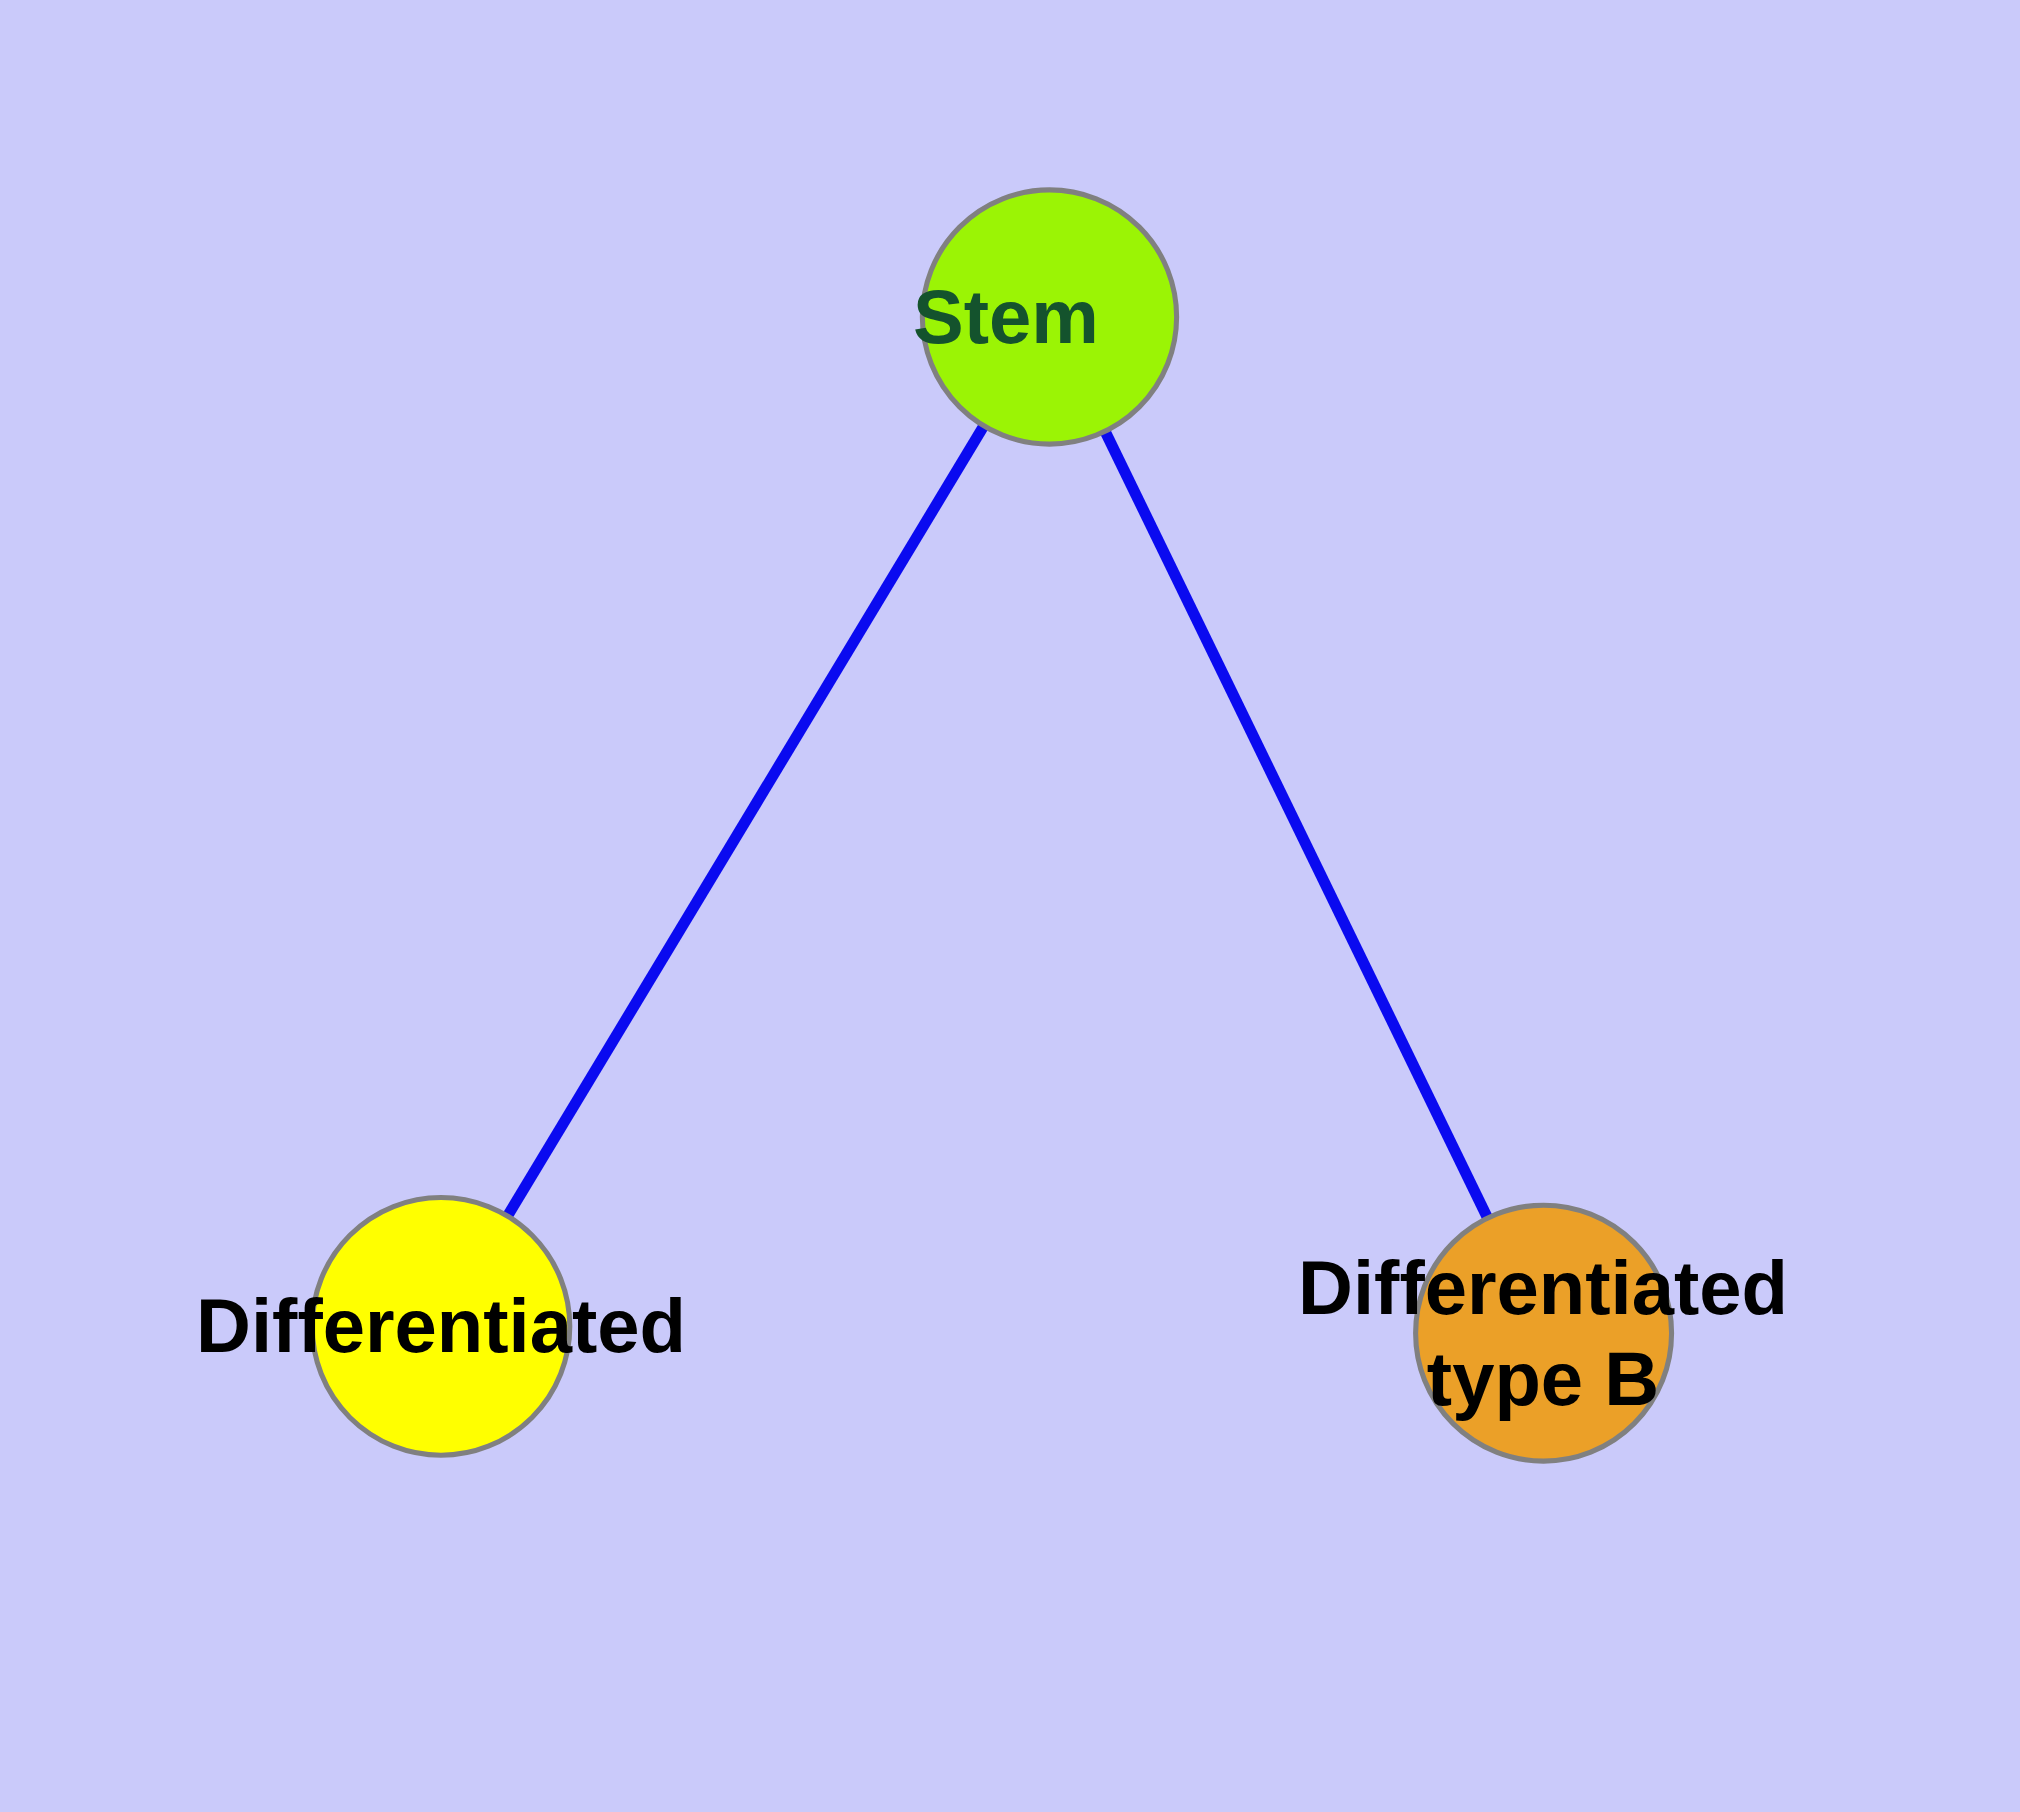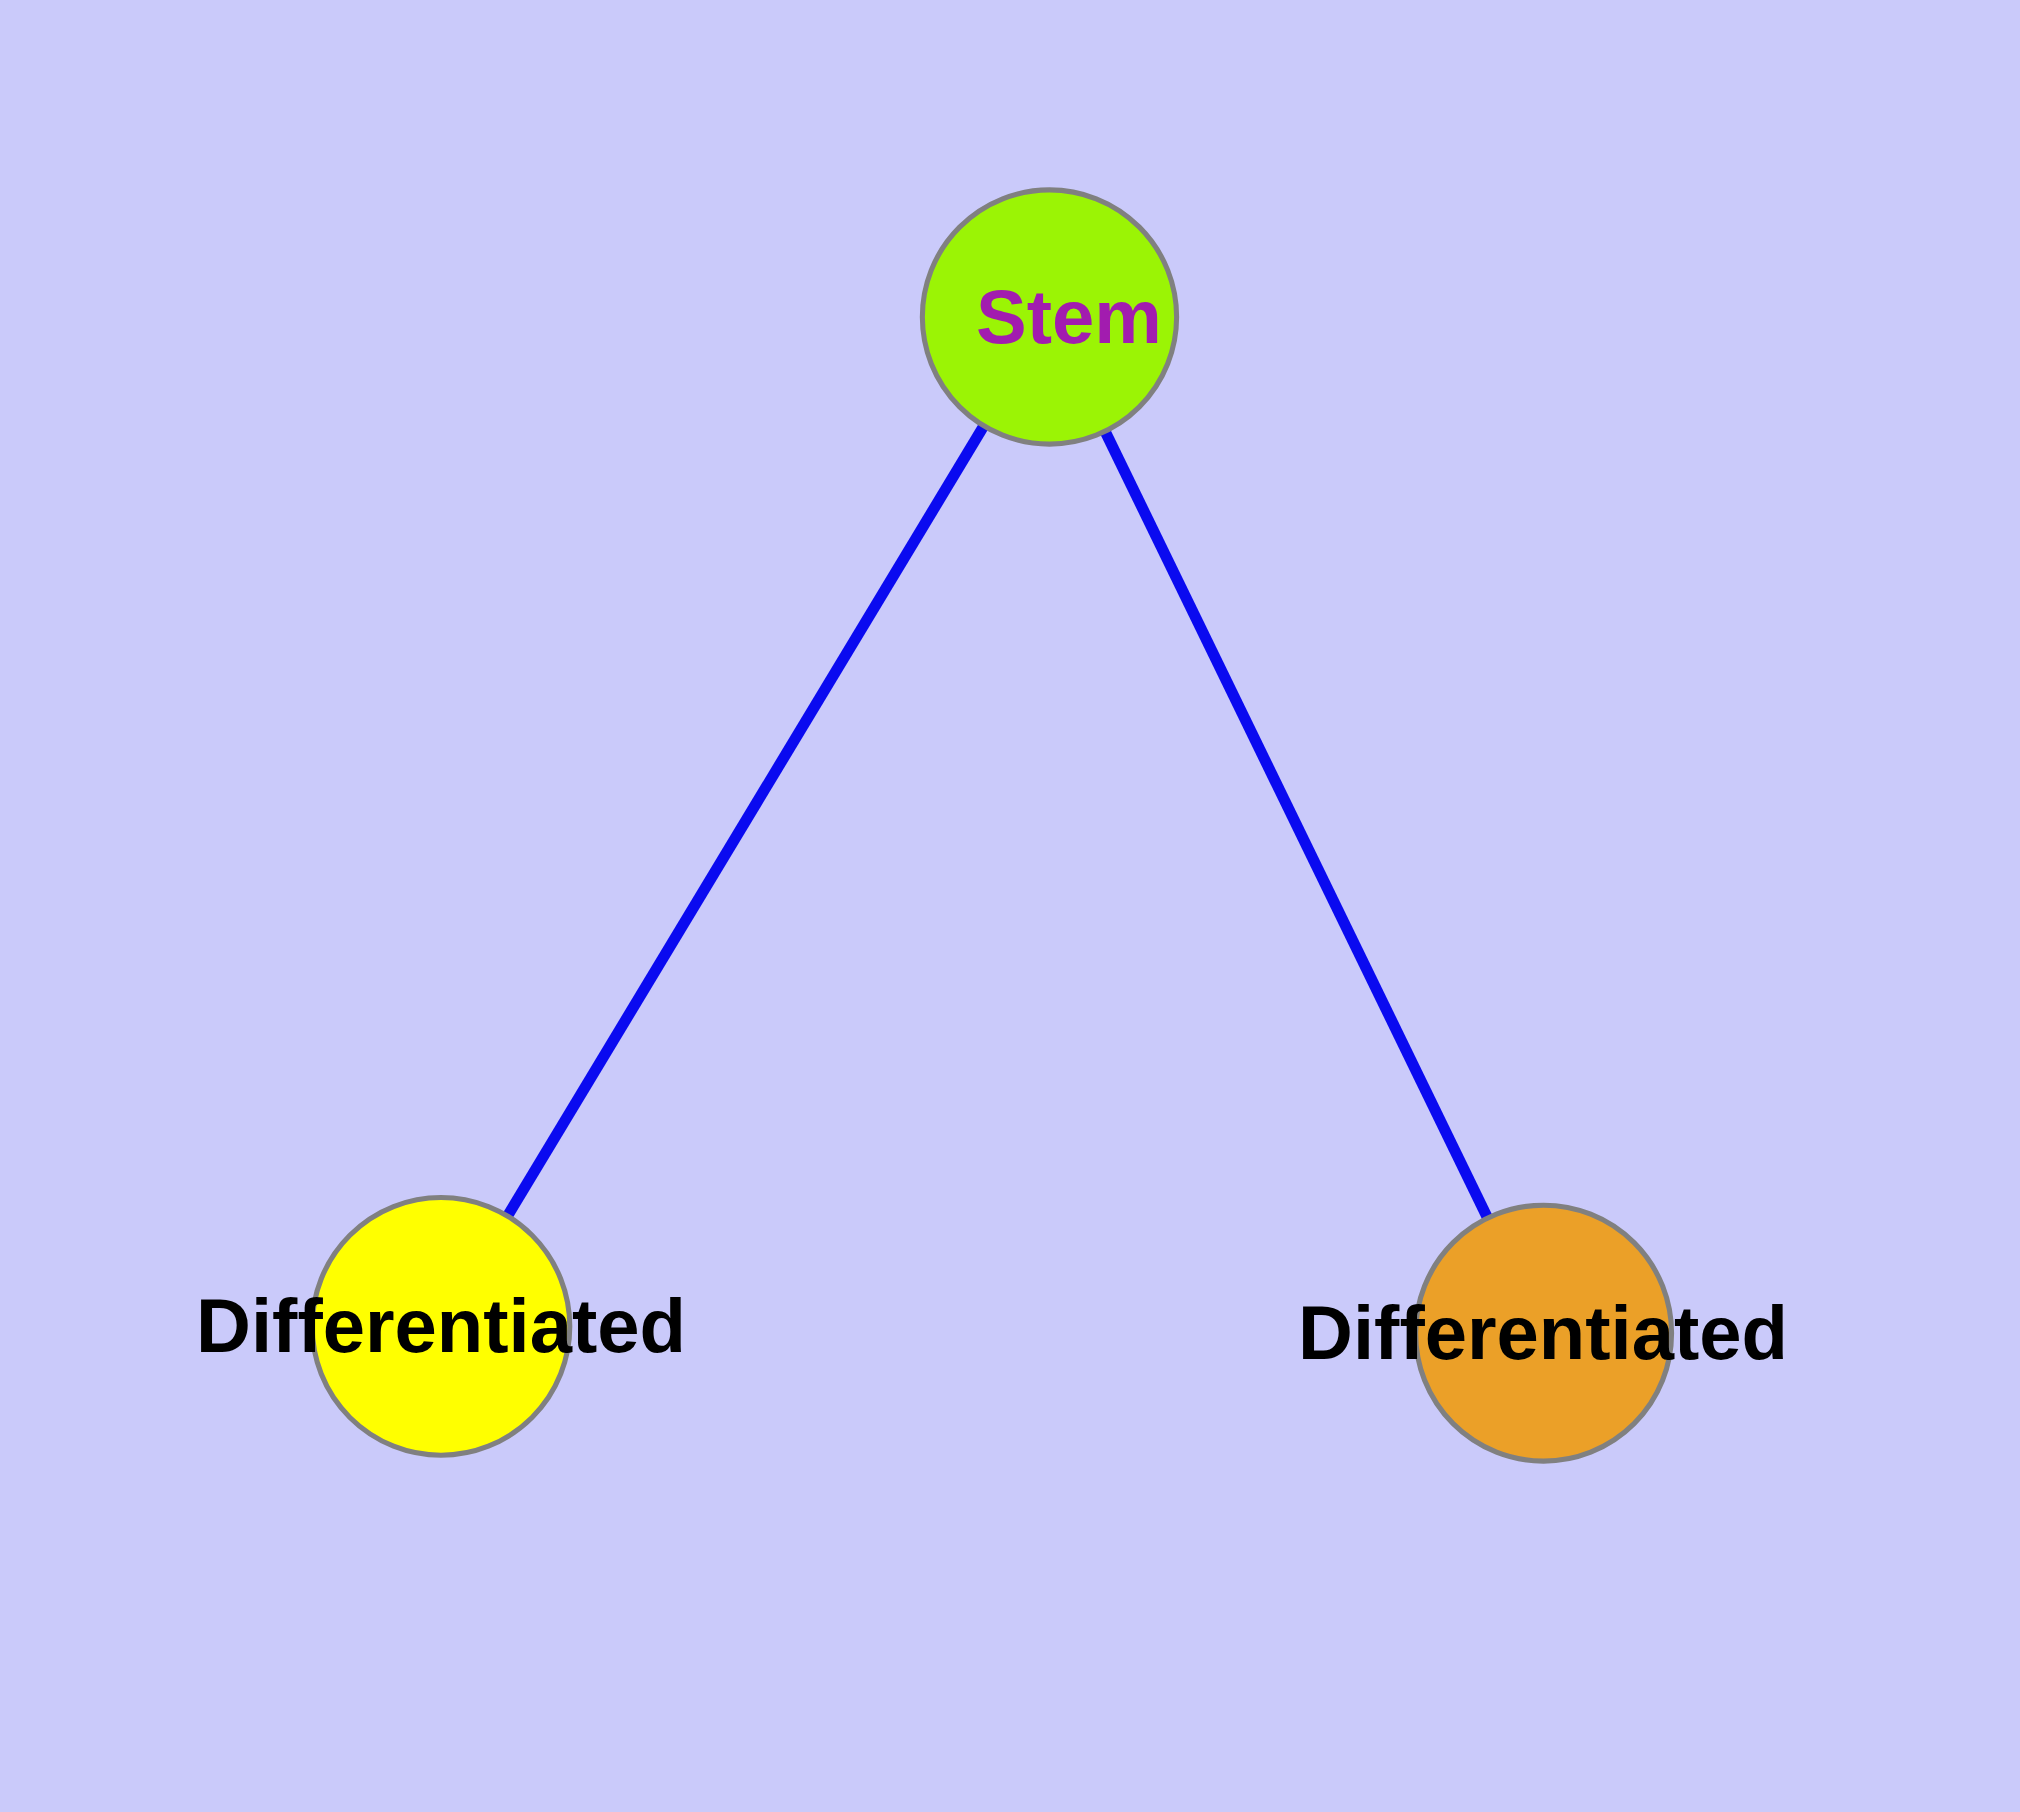--- a/index.html
+++ b/index.html
@@ -43,24 +43,25 @@
   <svg class="diagram-svg" viewBox="0 0 2384 2138" xmlns="http://www.w3.org/2000/svg">
 
     <line x1="1238" y1="374" x2="520" y2="1565" stroke-width="13" stroke="#0A0AF0"></line>
     <line x1="1238" y1="374" x2="1821" y2="1573" stroke-width="13" stroke="#0A0AF0"></line>
 
     <circle cx="1238" cy="374" r="150" stroke-width="6" fill="#9BF405" stroke="#808080"></circle>
     <circle cx="520" cy="1565" r="152" stroke-width="6" fill="#FFFF00" stroke="#808080"></circle>
     <circle cx="1821" cy="1573" r="151" stroke-width="6" fill="#EBA028" stroke="#808080"></circle>
   </svg>
 
-  <div class="node-label" style="left: 1069px; top: 317px; color: #a21caf;">Stem</div>
+  <div class="node-label" style="left: 1006px; top: 317px; color: #14532d;">Stem</div>
 
   <div class="node-label" style="left: 441px; top: 1326px; color: rgb(0, 0, 0);">
     <div>Differentiated</div>
   </div>
 
   <div class="node-label" style="left: 1543px; top: 1333px; color: rgb(0, 0, 0);">
     <div>Differentiated</div>
+    <div>type B</div>
   </div>
 
 </div>
 
 
 </body></html>

